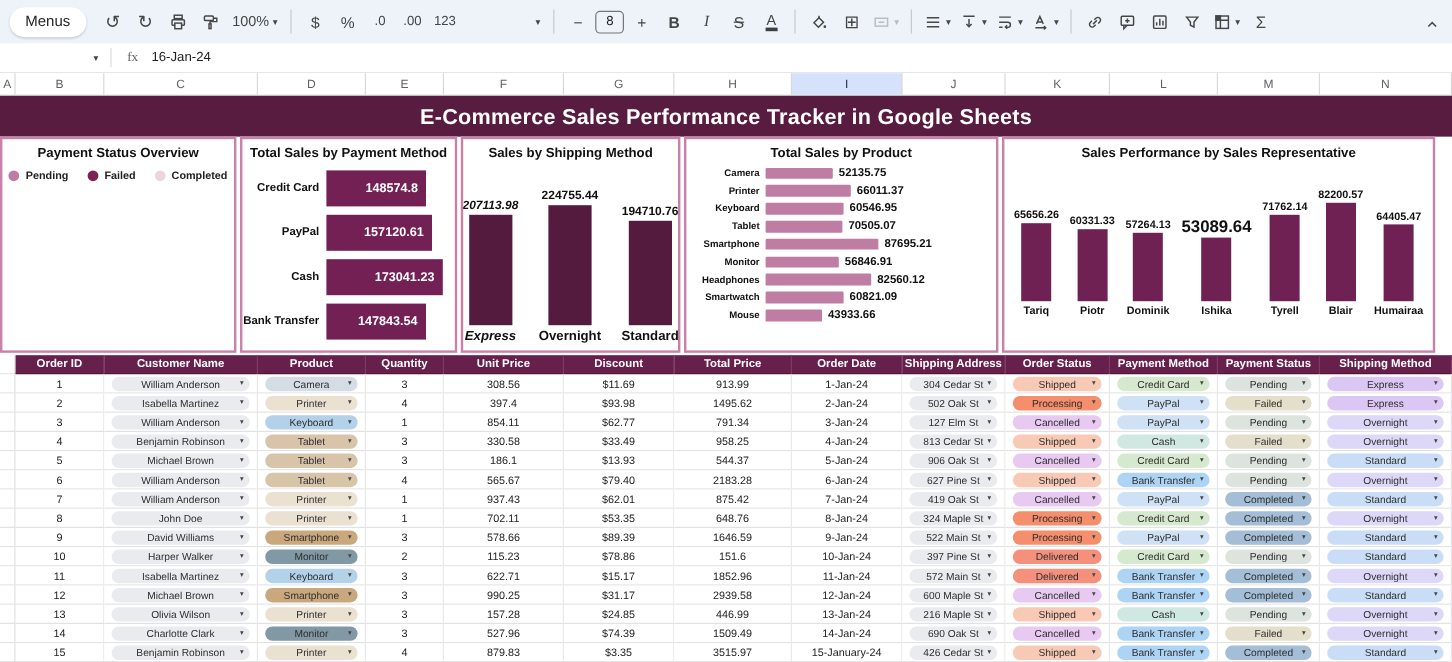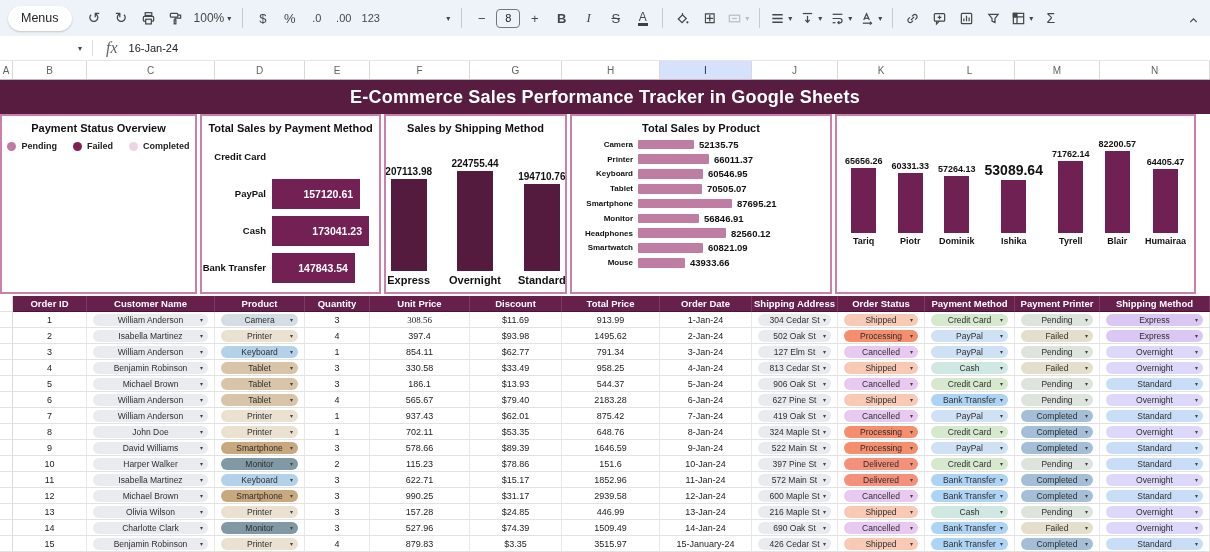--- a/index.html
+++ b/index.html
@@ -25,21 +25,21 @@
   .color-g { border-bottom:3px solid #3c4043; line-height:12px; padding:0 1px; }
   .size-box { width:24px; height:19px; border:1px solid #747775; border-radius:4px; display:flex; align-items:center; justify-content:center; font-size:11px; color:#202124; }
   .grayed svg { stroke:#b9bdc1 !important; }
   .grayed .car { color:#b9bdc1; }
   .spacer55 { width:52px; }
   .tb-right { position:absolute; right:4px; top:8px; }
   
   .formula-bar { height:25px; background:#fff; display:flex; align-items:center; border-bottom:1px solid #e3e6ea; }
   .name-box { width:92px; height:100%; display:flex; align-items:center; justify-content:flex-end; padding-right:10px; }
   .fb-sep { width:1px; height:16px; background:#dadce0; }
-  .fx { font-style:italic; color:#5f6368; font-size:16px; margin:0 11px 0 13px; font-family:"Liberation Serif", serif; }
+  .fx { color:#5f6368; font-size:11px; margin:0 11px 0 13px; font-family:"Liberation Serif", serif; }
   .fb-value { font-size:11px; color:#202124; }
   
   .col-strip { height:19px; display:flex; background:#fff; border-bottom:1px solid #bcbcbc; }
   .col-cell { flex:0 0 auto; border-right:1px solid #d9d9d9; font-size:10px; color:#5f6368; display:flex; align-items:center; justify-content:center; height:100%; }
   .col-cell.selected { background:#d6e2fb; color:#17294a; }
   
   .banner { height:34px; background:#571c40; color:#fff; display:flex; align-items:center; justify-content:center;
     font-weight:bold; font-size:18px; letter-spacing:.2px; }
   
   .charts-row { height:180px; display:flex; gap:3px; background:#fff; }
@@ -296,20 +296,25 @@
           <span>Completed</span>
         </span>
       </div>
   </div>
 
   <div class="card" style="width:181px">
     <div class="card-title">Total Sales by Payment Method</div>
     <div class="hbar-list" id="paymethod-bars">
         <div class="hbar-row">
           <div class="hbar-label">Credit Card</div>
+          <div class="hbar-track">
+            <div class="hbar" style="width: 85.8609%; background: rgb(115, 32, 85);">
+              <span>148574.8</span>
+            </div>
+          </div>
         </div>
         <div class="hbar-row">
           <div class="hbar-label">PayPal</div>
           <div class="hbar-track">
             <div class="hbar" style="width: 90.7995%; background: rgb(115, 32, 85);">
               <span>157120.61</span>
             </div>
           </div>
         </div>
         <div class="hbar-row">
@@ -327,21 +332,21 @@
               <span>147843.54</span>
             </div>
           </div>
         </div>
       </div>
   </div>
 
   <div class="card" style="width:183px">
     <div class="card-title">Sales by Shipping Method</div>
     <div class="vplot" id="shipping-bars" style="height:150px; gap:17px">
-        <div class="vcol" style="height: 100%;">
+        <div class="vcol" style="height: 100%; font-style: italic;">
           <span class="vval" style="font-size: 10px;">207113.98</span>
           <div class="vbar" style="width: 36px; height: 92px; background: rgb(85, 27, 62);"></div>
           <span class="vname" style="font-size: 11px;">Express</span>
         </div>
         <div class="vcol" style="height: 100%;">
           <span class="vval" style="font-size: 10px;">224755.44</span>
           <div class="vbar" style="width: 36px; height: 100px; background: rgb(85, 27, 62);"></div>
           <span class="vname" style="font-size: 11px;">Overnight</span>
         </div>
         <div class="vcol" style="height: 100%;">
@@ -397,20 +402,21 @@
         </div>
         <div class="pbar-row">
           <div class="pbar-label">Mouse</div>
           <div class="pbar" style="width: 47px; background: rgb(192, 125, 163);"></div>
           <span class="pbar-val">43933.66</span>
         </div>
       </div>
   </div>
 
   <div class="card" style="width:361px">
+    <div class="card-title">Sales Performance by Sales Representative</div>
     <div class="vplot" id="rep-bars" style="height:128px; gap:9px">
         <div class="vcol" style="height: 100%;">
           <span class="vval" style="font-size: 9px;">65656.26</span>
           <div class="vbar" style="width: 25px; height: 65px; background: rgb(110, 33, 82);"></div>
           <span class="vname" style="font-size: 9px;">Tariq</span>
         </div>
         <div class="vcol" style="height: 100%;">
           <span class="vval" style="font-size: 9px;">60331.33</span>
           <div class="vbar" style="width: 25px; height: 60px; background: rgb(110, 33, 82);"></div>
           <span class="vname" style="font-size: 9px;">Piotr</span>
@@ -452,40 +458,40 @@
       <div class="tcell hcell" style="width: 128px;">Customer Name</div>
       <div class="tcell hcell" style="width: 90px;">Product</div>
       <div class="tcell hcell" style="width: 65px;">Quantity</div>
       <div class="tcell hcell" style="width: 100px;">Unit Price</div>
       <div class="tcell hcell" style="width: 92px;">Discount</div>
       <div class="tcell hcell" style="width: 98px;">Total Price</div>
       <div class="tcell hcell" style="width: 92px;">Order Date</div>
       <div class="tcell hcell" style="width: 86px;">Shipping Address</div>
       <div class="tcell hcell" style="width: 87px;">Order Status</div>
       <div class="tcell hcell" style="width: 90px;">Payment Method</div>
-      <div class="tcell hcell" style="width: 85px;">Payment Printer</div>
+      <div class="tcell hcell" style="width: 85px;">Payment Status</div>
       <div class="tcell hcell" style="width: 110px;">Shipping Method</div>
     </div>
     <div class="trow">
       <div class="tcell empty" style="width: 13px;"></div>
       <div class="tcell" style="width: 74px;">1</div>
       <div class="tcell" style="width: 128px;">
         <div class="pill">
           <span>William Anderson</span>
           <span class="pcar">▾</span>
         </div>
       </div>
       <div class="tcell" style="width: 90px;">
         <div class="pill" style="background: rgb(212, 221, 228);">
           <span>Camera</span>
           <span class="pcar">▾</span>
         </div>
       </div>
       <div class="tcell" style="width: 65px;">3</div>
-      <div class="tcell" style="width: 100px; font-family: Liberation Serif, serif;">308.56</div>
+      <div class="tcell" style="width: 100px;">308.56</div>
       <div class="tcell" style="width: 92px;">$11.69</div>
       <div class="tcell" style="width: 98px;">913.99</div>
       <div class="tcell" style="width: 92px;">1-Jan-24</div>
       <div class="tcell" style="width: 86px;">
         <div class="pill">
           <span>304 Cedar St</span>
           <span class="pcar">▾</span>
         </div>
       </div>
       <div class="tcell" style="width: 87px;">

